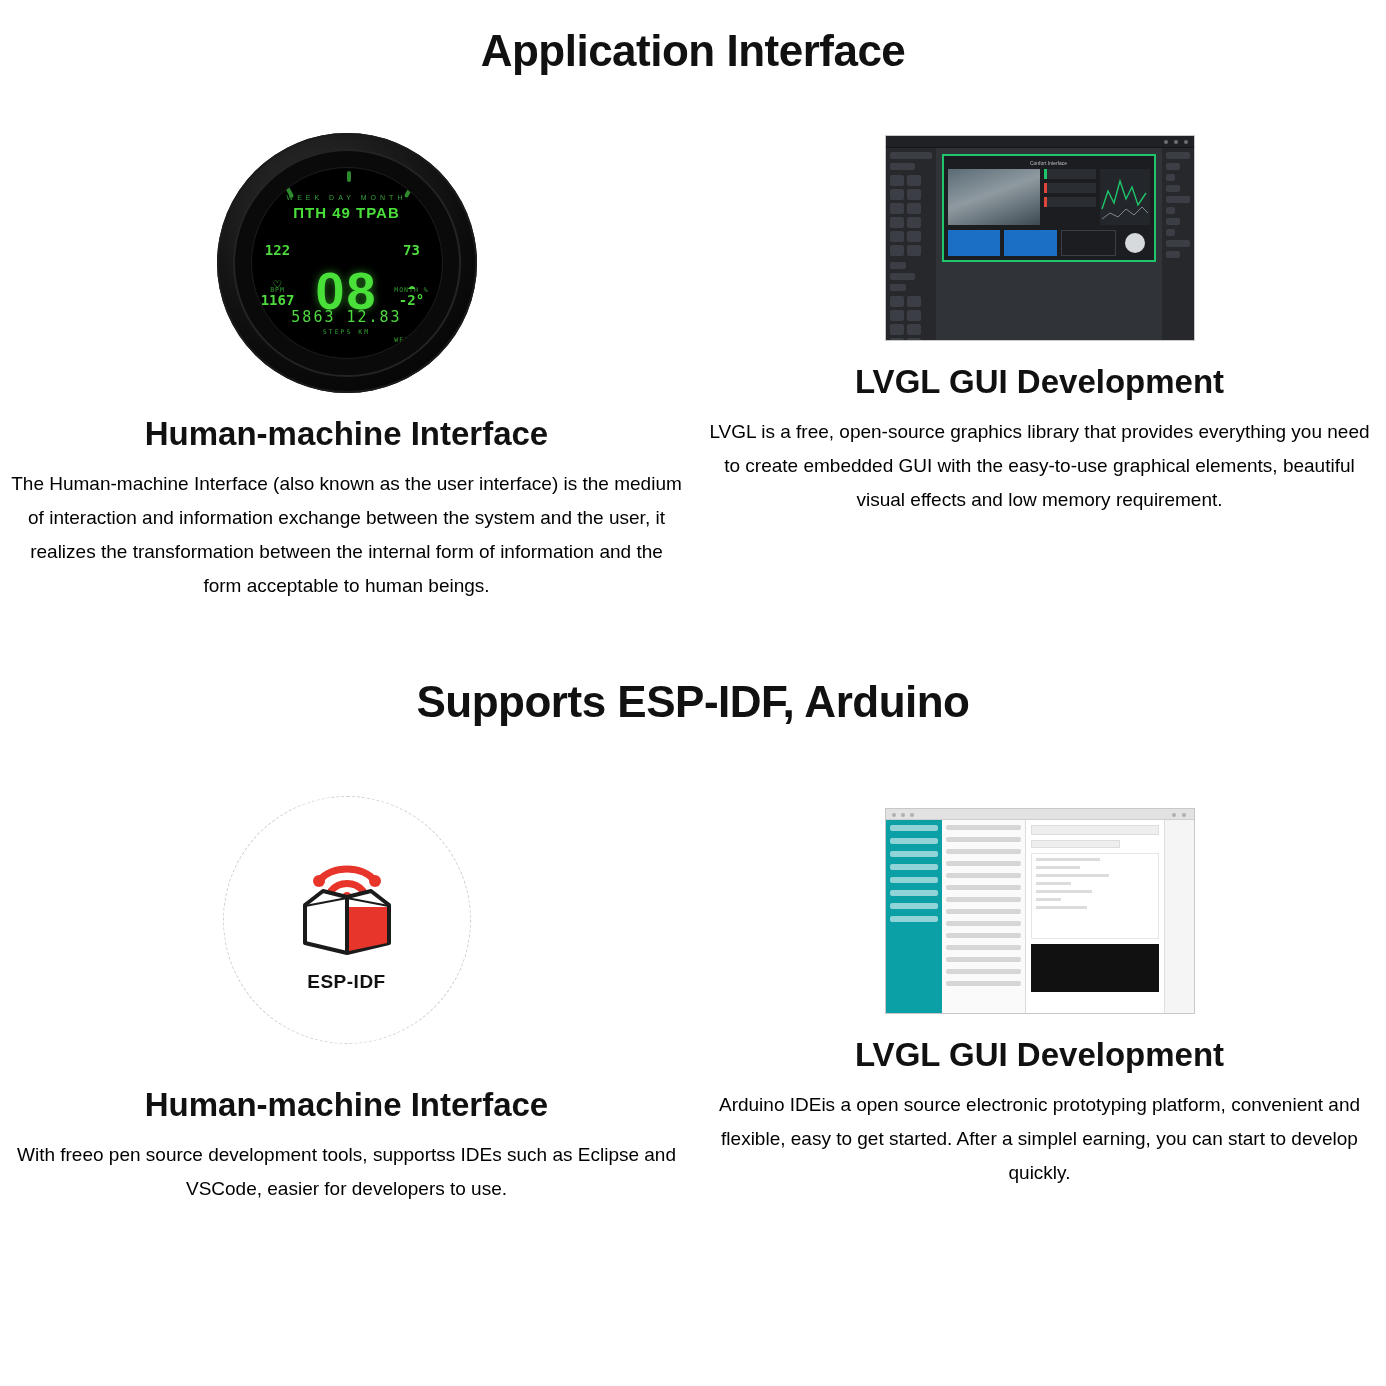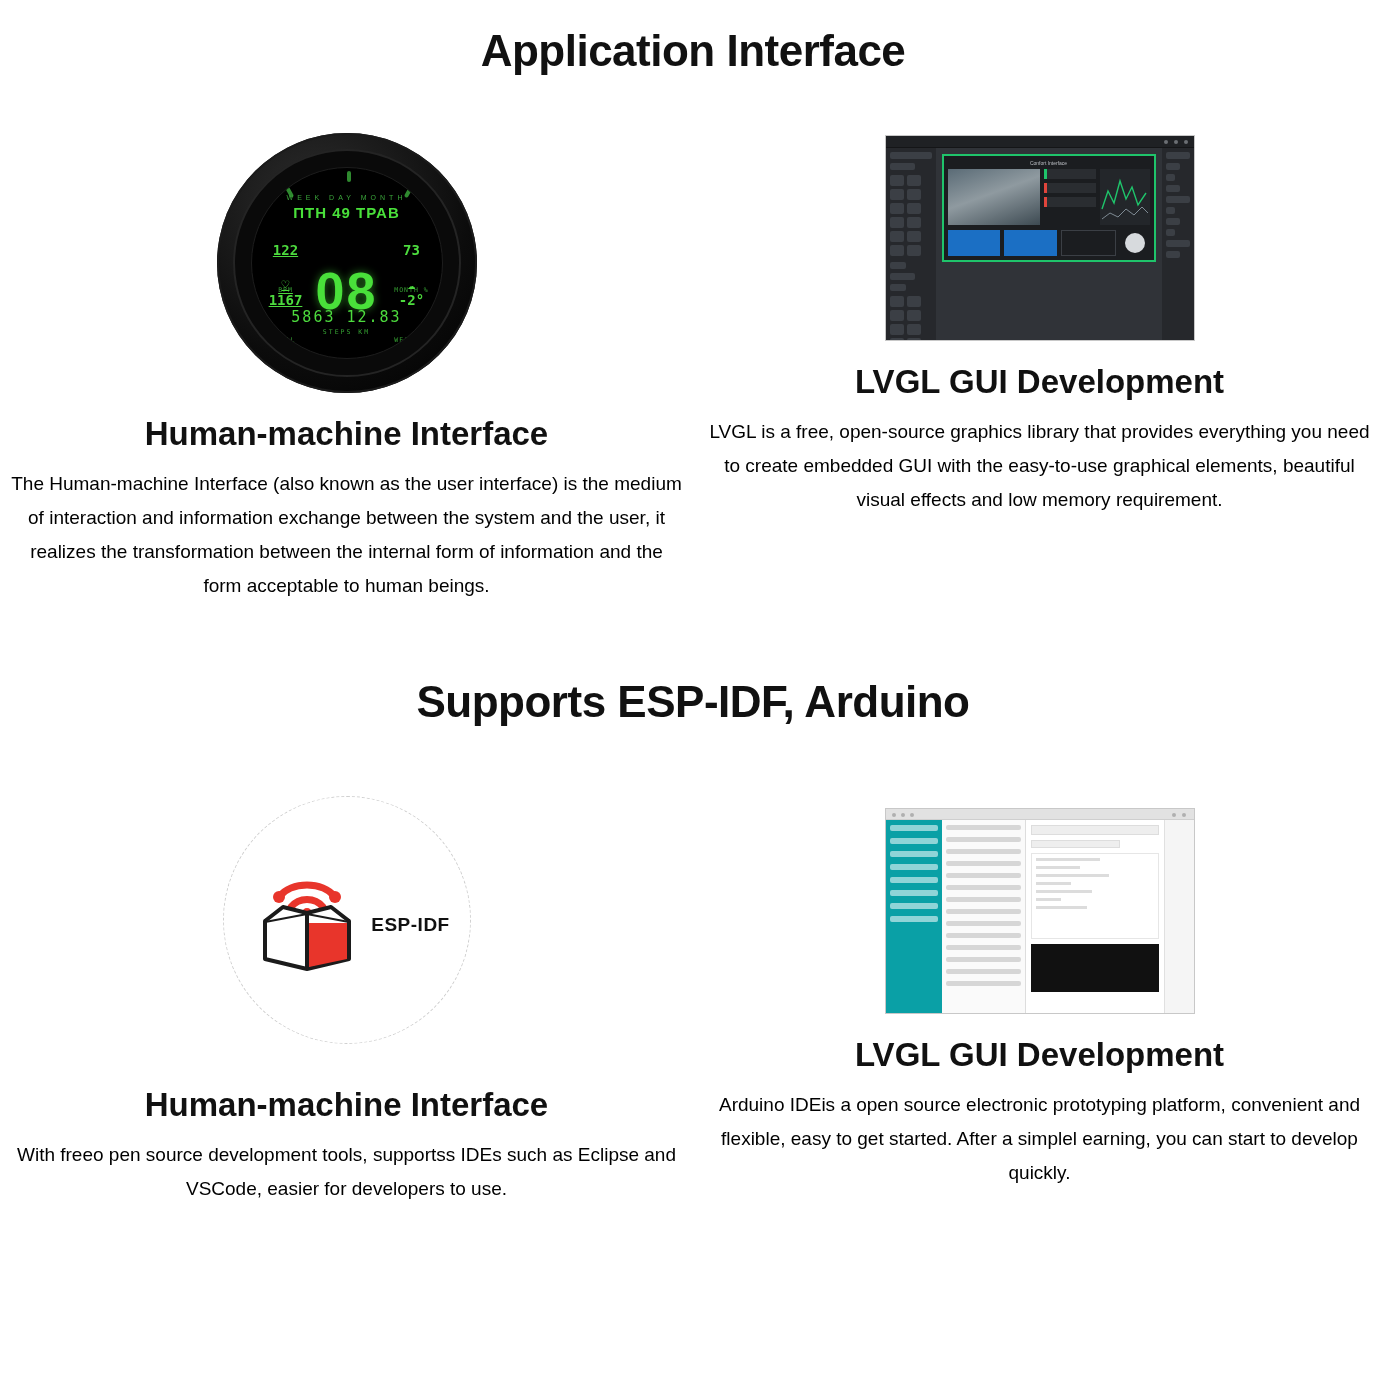--- a/index.html
+++ b/index.html
@@ -121,21 +121,21 @@
     letter-spacing: 2px;
     text-shadow: 0 0 8px rgba(73,224,58,0.55);
   }
   .w-left, .w-right {
     position: absolute;
     width: 52px;
     text-align: center;
     color: #4ddb3e;
     font-family: "DejaVu Sans Mono", monospace;
   }
-  .w-left { left: 8px; text-decoration: underline; }
+  .w-left { left: 0; }
   .w-right { right: 4px; }
   .w-val { font-size: 14px; font-weight: bold; }
   .w-unit { font-size: 6.5px; color: #35a032; letter-spacing: 1px; margin-top: 28px; }
   .w-bottom {
     position: absolute;
     bottom: 22px; width: 100%;
     text-align: center;
     color: #4ddb3e;
     font-family: "DejaVu Sans Mono", monospace;
   }
@@ -175,21 +175,21 @@
   .bbox { height: 26px; background: #1b6fc4; flex: 1; }
   .bbox.dark { background: #1b1d20; border: 1px solid #3b3f45; color: #cfd2d6; font-size: 5px; display:flex; align-items:center; justify-content:center; }
   .knob { width: 20px; height: 20px; border-radius: 50%; background: #d7dadd; margin: 3px auto; }
 
   
   .idf-wrap {
     margin-top: 40px;
     width: 248px; height: 248px;
     border-radius: 50%;
     border: 1px dashed #cfcfcf;
-    display: flex; flex-direction: row;
+    display: flex; flex-direction: column;
     align-items: center; justify-content: center; text-align: right;
   }
   .idf-label {
     font-size: 19px; font-weight: bold; color: #111;
     margin-top: 10px; letter-spacing: 0.5px;
   }
 
   
   .shot-light { width: 310px; height: 206px; background: #f1f1f1; }
   .l-top { height: 11px; background: #e2e2e2; border-bottom: 1px solid #cfcfcf; position: relative;}

